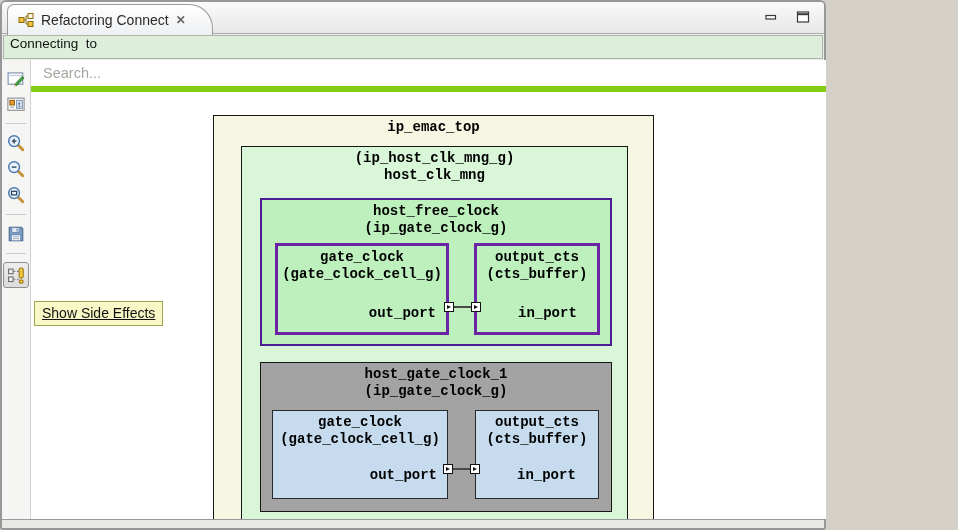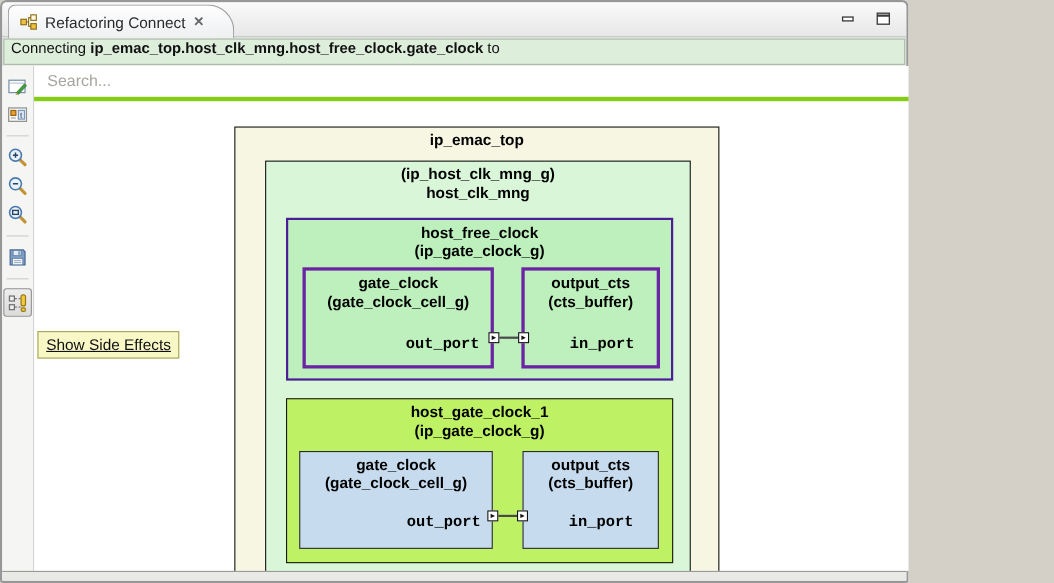--- a/index.html
+++ b/index.html
@@ -56,43 +56,43 @@
     border:1px solid #8f8f8f; border-radius:3px;
     background:linear-gradient(#ededed,#dcdcdc); margin-top:2px;
   }
   
   .canvas {
     position:absolute; left:31px; top:60px; width:920px; height:459px;
     background:#ffffff; overflow:hidden;
   }
   .searchrow {
     position:absolute; left:0; top:0; right:4px; height:32px;
-    border-bottom:4px solid #84cc16;
+    border-bottom:6px solid #84cc16;
     display:flex; align-items:center; padding:0 10px;
   }
   .search-input {
     border:none; outline:none; background:transparent; flex:1;
     font-family:"Liberation Sans", sans-serif; font-size:14.5px; color:#333;
   }
   .search-input::placeholder { color:#a6a6a0; }
   .search-actions { display:flex; gap:7px; margin-right:4px; }
   .search-actions .abtn { width:22px; height:22px; display:flex; align-items:center; justify-content:center; }
   
   .mod { position:absolute; }
   .mod-title {
-    text-align:center; font-family:Liberation Sans, sans-serif;
+    text-align:center; font-family:Liberation Mono, monospace;
     font-weight:bold; font-size:14px; line-height:17px; color:#000;
     padding-top:3px; white-space:nowrap;
   }
   .box-root   { left:182px; top:55px;  width:441px; height:478px; background:#f6f6e3; border:1px solid #161616; }
   .box-clkmng { left:27px;  top:30px;  width:387px; height:446px; background:#d9f6d9; border:1px solid #161616; }
   .box-free   { left:18px;  top:51px;  width:352px; height:148px; background:#bdf0bd; border:2px solid #4c1d95; }
   .box-gate-p { left:13px;  top:43px;  width:174px; height:92px;  background:#bdf0bd; border:3px solid #6b24a4; }
   .box-cts-p  { left:212px; top:43px;  width:126px; height:92px;  background:#bdf0bd; border:3px solid #6b24a4; }
-  .box-gate1  { left:18px;  top:215px; width:352px; height:150px; background:#bef264; border:1px solid #161616; }
+  .box-gate1  { left:18px;  top:215px; width:352px; height:150px; background:#a3a3a3; border:1px solid #161616; }
   .box-gate-b { left:11px;  top:47px;  width:176px; height:89px;  background:#c6dcee; border:1px solid #2a2a2a; }
   .box-cts-b  { left:214px; top:47px;  width:124px; height:89px;  background:#c6dcee; border:1px solid #2a2a2a; }
   .port-label {
     position:absolute; font-family:Liberation Mono, monospace;
     font-weight:bold; font-size:14px; color:#000; white-space:nowrap;margin-left:33px;
   }
   .conn { position:absolute; width:37px; height:10px; display:flex; align-items:center; z-index:5; }
   .pmarker {
     width:10px; height:10px; background:#fff; border:1px solid #111;
     display:flex; align-items:center; justify-content:center; flex:0 0 10px;
@@ -145,21 +145,20 @@
               <rect x="2.5" y="3" width="11" height="10" fill="#fff" stroke="#3a3a3a" stroke-width="1.2"></rect>
               <line x1="2.5" y1="5.2" x2="13.5" y2="5.2" stroke="#3a3a3a" stroke-width="2"></line>
             </svg>
         </span>
       </div>
     </div>
 
     <div class="headerbar">
       <span>Connecting</span>
         <span class="sp"> </span>
-      <b>ip_emac_top.host_clk_mng.host_free_clock.gate_clock</b>
         <span class="sp"> </span>
       <span>to</span>
         <span class="sp"> </span>
     </div>
 
     <div class="toolcol">
       <span class="tool-btn">
         <svg width="18" height="18" viewBox="0 0 16 16">
           <rect x="1" y="3.5" width="13" height="10" fill="#ffffff" stroke="#7a8faa"></rect>
           <line x1="1" y1="5.8" x2="14" y2="5.8" stroke="#bcc8d8"></line>

